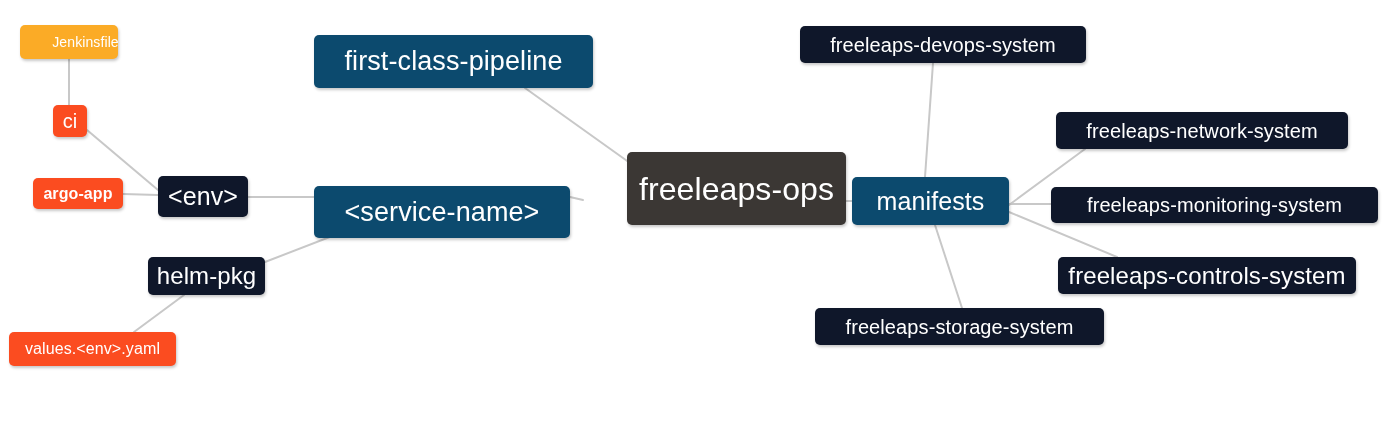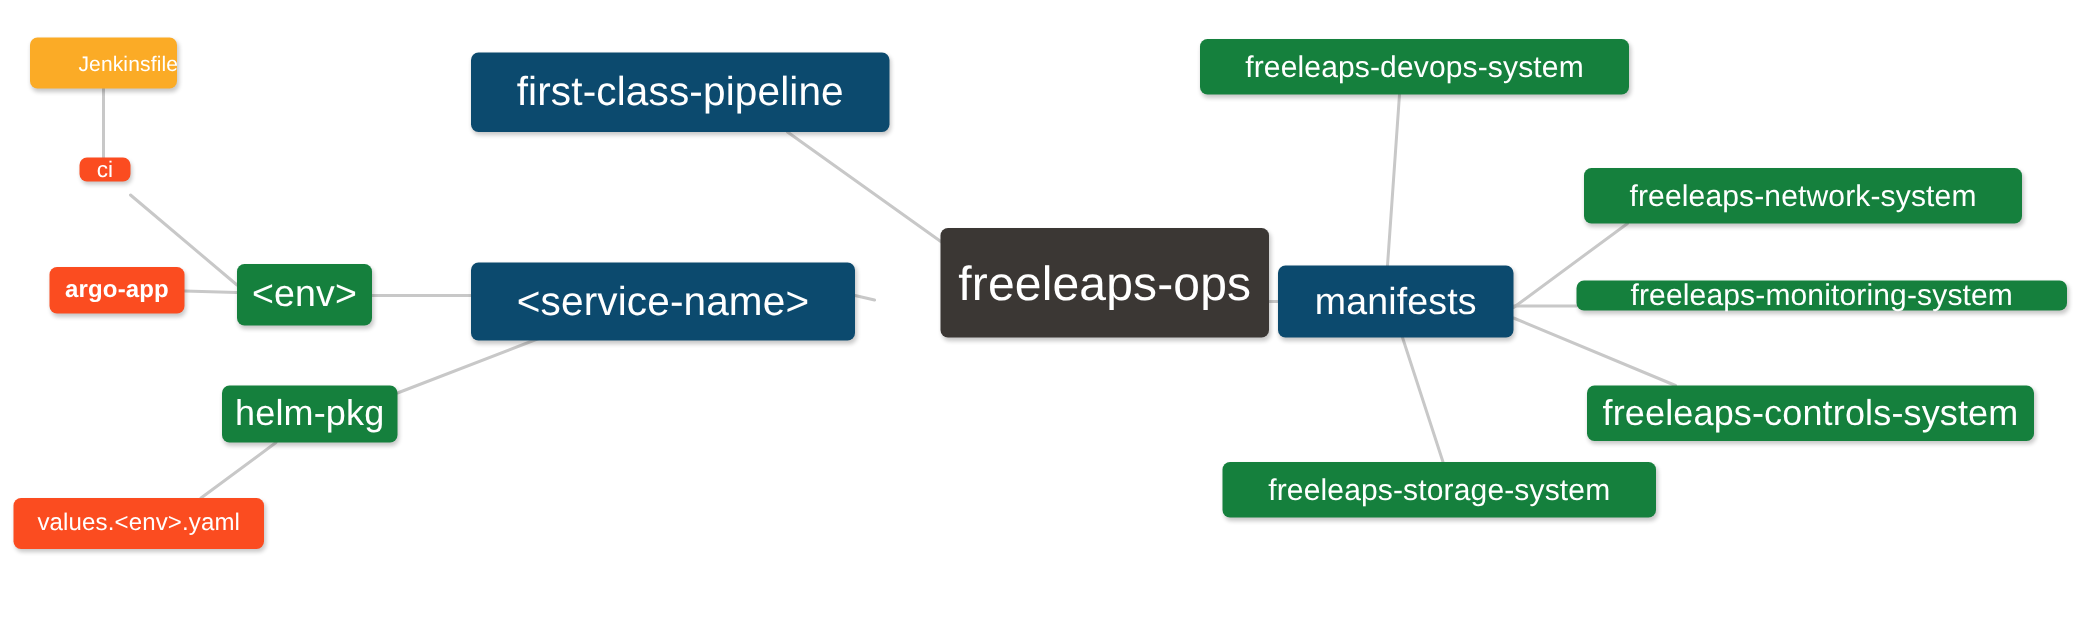--- a/index.html
+++ b/index.html
@@ -37,21 +37,21 @@
     border-radius: 5px;
     white-space: nowrap;
     line-height: 1;
     letter-spacing: 0.1px;
     box-shadow: 1px 2px 3px rgba(0,0,0,0.22);
     font-family: "Liberation Sans", sans-serif;
     user-select: none;
   }
   .n-root      { background: #3b3734; }
   .n-blue      { background: #0c4a6e; }
-  .n-green     { background: #15803d; align-items: center; }
+  .n-green     { background: #0f172a; align-items: center; }
   .n-orange    { background: #fbab26; padding-left: 33px; }
   .n-red       { background: #fb4c20; }
 </style>
 </head>
 <body>
 
 <div id="canvas">
   <svg id="edges" viewBox="0 0 1390 421" width="1390" height="421" xmlns="http://www.w3.org/2000/svg">
       <line x1="583" y1="200" x2="570" y2="197" stroke="#c8c8c8" stroke-width="2" stroke-linecap="round"></line>
       <line x1="637" y1="168" x2="525" y2="88" stroke="#c8c8c8" stroke-width="2" stroke-linecap="round"></line>
@@ -65,54 +65,54 @@
       <line x1="925" y1="177" x2="933" y2="63" stroke="#c8c8c8" stroke-width="2" stroke-linecap="round"></line>
       <line x1="1009" y1="205" x2="1085" y2="149" stroke="#c8c8c8" stroke-width="2" stroke-linecap="round"></line>
       <line x1="1009" y1="204" x2="1051" y2="204" stroke="#c8c8c8" stroke-width="2" stroke-linecap="round"></line>
       <line x1="1009" y1="212" x2="1117" y2="257" stroke="#c8c8c8" stroke-width="2" stroke-linecap="round"></line>
       <line x1="935" y1="225" x2="962" y2="308" stroke="#c8c8c8" stroke-width="2" stroke-linecap="round"></line>
     </svg>
   <div id="nodes">
       <div class="node n-root" style="left: 583px; top: 152px; width: 219px; height: 73px; font-size: 32px; margin-left: 44px;">
         <span>freeleaps-ops</span>
       </div>
-      <div class="node n-blue" style="left: 314px; top: 175px; width: 256px; height: 52px; font-size: 27px;">
+      <div class="node n-blue" style="left: 314px; top: 186px; width: 256px; height: 52px; font-size: 27px;">
         <span>&lt;service-name&gt;</span>
       </div>
       <div class="node n-blue" style="left: 314px; top: 35px; width: 279px; height: 53px; font-size: 27px;">
         <span>first-class-pipeline</span>
       </div>
       <div class="node n-blue" style="left: 852px; top: 177px; width: 157px; height: 48px; font-size: 25px;">
         <span>manifests</span>
       </div>
       <div class="node n-green" style="left: 158px; top: 176px; width: 90px; height: 41px; font-size: 25px;">
         <span>&lt;env&gt;</span>
       </div>
       <div class="node n-green" style="left: 148px; top: 257px; width: 117px; height: 38px; font-size: 24px;">
         <span>helm-pkg</span>
       </div>
-      <div class="node n-red" style="left: 53px; top: 105px; width: 34px; height: 16px; font-size: 15px; justify-content: center;">
+      <div class="node n-red" style="left: 53px; top: 105px; width: 34px; height: 32px; font-size: 20px; justify-content: center;">
         <span>ci</span>
       </div>
       <div class="node n-orange" style="left: 20px; top: 25px; width: 98px; height: 34px; font-size: 14px;">
         <span>Jenkinsfile</span>
       </div>
       <div class="node n-red" style="left: 33px; top: 178px; width: 90px; height: 31px; font-size: 16px; font-weight: bold;">
         <span>argo-app</span>
       </div>
       <div class="node n-red" style="left: 9px; top: 332px; width: 167px; height: 34px; font-size: 16px;">
         <span>values.&lt;env&gt;.yaml</span>
       </div>
       <div class="node n-green" style="left: 800px; top: 26px; width: 286px; height: 37px; font-size: 20px;">
         <span>freeleaps-devops-system</span>
       </div>
       <div class="node n-green" style="left: 1056px; top: 112px; width: 292px; height: 37px; font-size: 20px;">
         <span>freeleaps-network-system</span>
       </div>
-      <div class="node n-green" style="left: 1051px; top: 187px; width: 327px; height: 20px; font-size: 20px;">
+      <div class="node n-green" style="left: 1051px; top: 187px; width: 327px; height: 36px; font-size: 20px;">
         <span>freeleaps-monitoring-system</span>
       </div>
       <div class="node n-green" style="left: 1058px; top: 257px; width: 298px; height: 37px; font-size: 24px;">
         <span>freeleaps-controls-system</span>
       </div>
       <div class="node n-green" style="left: 815px; top: 308px; width: 289px; height: 37px; font-size: 20px;">
         <span>freeleaps-storage-system</span>
       </div>
     </div>
 </div>

